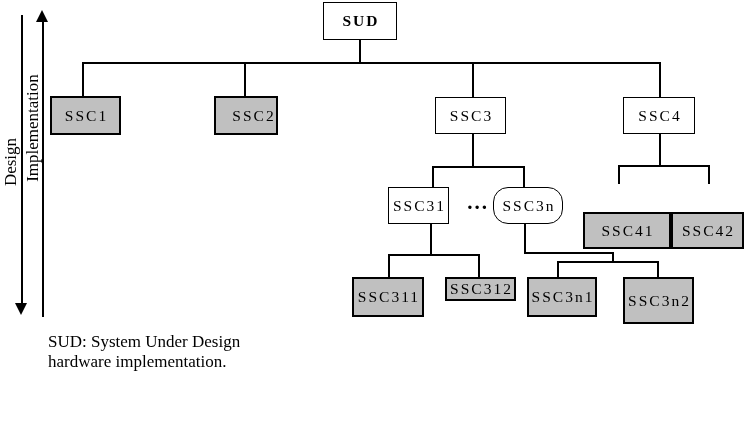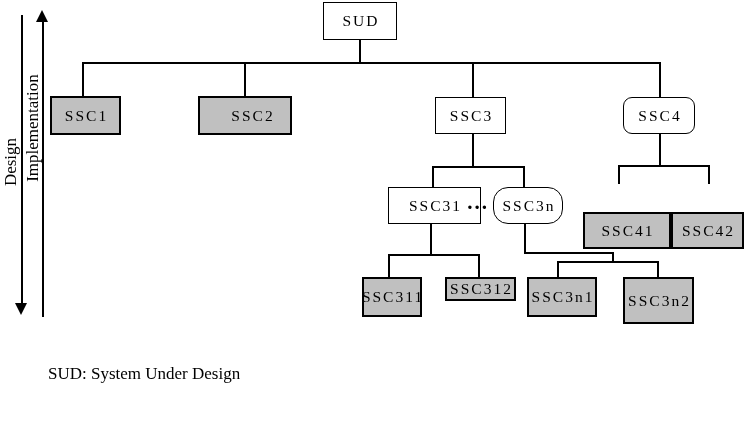--- a/index.html
+++ b/index.html
@@ -59,21 +59,21 @@
     font-size:17px;line-height:18px;height:18px;
     white-space:nowrap;text-align:center;color:#000;
     transform:rotate(-90deg);
   }
   .design-label{left:-20px;top:153px;width:62px;}
   .impl-label{left:-31px;top:119px;width:128px;}
   
   .legend{
     position:absolute;
     left:48px;top:332px;
-    font-size:17px;line-height:19.5px;color:#000;margin-top:32px;
+    font-size:17px;line-height:19.5px;color:#000;
   }
 </style>
 </head>
 <body>
 
 <div class="canvas">
 
   <div class="shaft design-shaft"></div>
   <div class="head down"></div>
   <div class="vlabel design-label">Design</div>
@@ -100,34 +100,35 @@
       <div class="cline" style="left: 430px; top: 224px; width: 1.5px; height: 30px;"></div>
       <div class="cline" style="left: 388px; top: 254px; width: 90px; height: 1.5px;"></div>
       <div class="cline" style="left: 388px; top: 254px; width: 1.5px; height: 23px;"></div>
       <div class="cline" style="left: 478px; top: 254px; width: 1.5px; height: 23px;"></div>
       <div class="cline" style="left: 524px; top: 224px; width: 1.5px; height: 28px;"></div>
       <div class="cline" style="left: 524px; top: 252px; width: 88px; height: 1.5px;"></div>
       <div class="cline" style="left: 612px; top: 252px; width: 1.5px; height: 9px;"></div>
       <div class="cline" style="left: 557px; top: 261px; width: 100px; height: 1.5px;"></div>
       <div class="cline" style="left: 557px; top: 261px; width: 1.5px; height: 16px;"></div>
       <div class="cline" style="left: 657px; top: 261px; width: 1.5px; height: 16px;"></div>
-      <div class="node" style="left: 323px; top: 2px; width: 74px; height: 38px;">SUD</div>
+      <div class="node" style="left: 323px; top: 2px; width: 74px; height: 38px; font-weight: bold;">SUD</div>
       <div class="node shaded" style="left: 50px; top: 96px; width: 71px; height: 39px;">SSC1</div>
-      <div class="node shaded" style="left: 198px; top: 96px; width: 94px; height: 39px; padding-left: 16px;">SSC2</div>
+      <div class="node shaded" style="left: 214px; top: 96px; width: 64px; height: 39px; padding-left: 16px;">SSC2</div>
       <div class="node" style="left: 435px; top: 97px; width: 71px; height: 37px;">SSC3</div>
-      <div class="node" style="left: 623px; top: 97px; width: 72px; height: 37px; border-radius: 9px;">SSC4</div>
-      <div class="node" style="left: 388px; top: 187px; width: 93px; height: 37px;">SSC31</div>
+      <div class="node" style="left: 623px; top: 97px; width: 72px; height: 37px;">SSC4</div>
+      <div class="node" style="left: 388px; top: 187px; width: 61px; height: 37px;">SSC31</div>
       <div class="node" style="left: 493px; top: 187px; width: 70px; height: 37px; border-radius: 15px;">SSC3n</div>
       <div class="node shaded" style="left: 583px; top: 184px; width: 88px; height: 37px; margin-top: 28px;">SSC41</div>
       <div class="node shaded" style="left: 671px; top: 184px; width: 73px; height: 37px; margin-top: 28px;">SSC42</div>
-      <div class="node shaded" style="left: 352px; top: 277px; width: 60px; height: 40px; margin-left: 10px;">SSC311</div>
+      <div class="node shaded" style="left: 352px; top: 277px; width: 72px; height: 40px;">SSC311</div>
       <div class="node shaded" style="left: 445px; top: 277px; width: 71px; height: 24px;">SSC312</div>
       <div class="node shaded" style="left: 527px; top: 277px; width: 70px; height: 40px; text-align: center;">SSC3n1</div>
       <div class="node shaded" style="left: 623px; top: 277px; width: 71px; height: 47px;">SSC3n2</div>
     </div>
 
   <div class="dots">...</div>
 
   <div class="legend">
     <div>SUD: System Under Design</div>
+    <div>hardware implementation.</div>
   </div>
 
 </div>
 
 </body></html>

